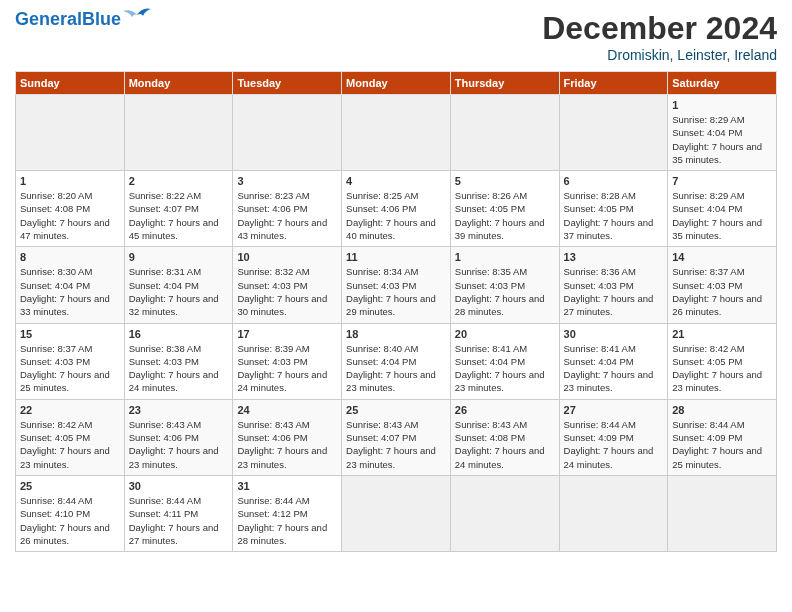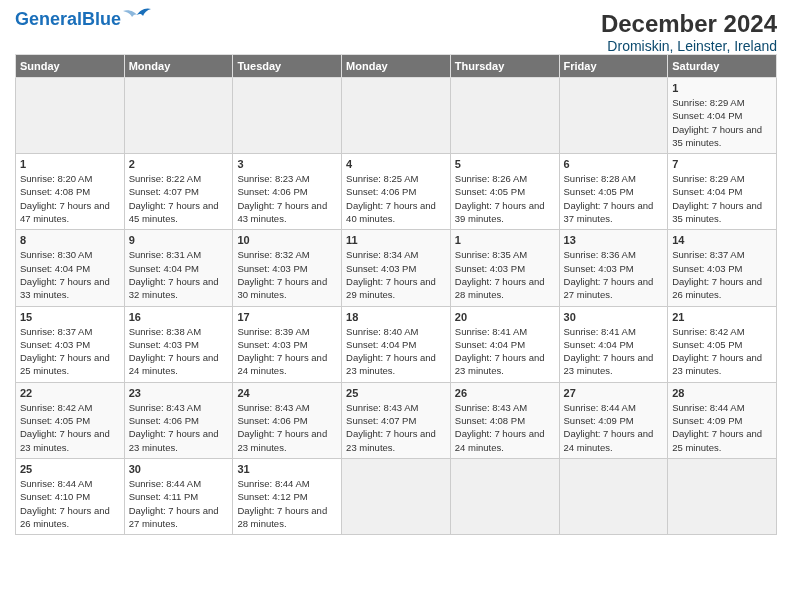--- a/index.html
+++ b/index.html
@@ -12,55 +12,55 @@
     }
     .container {
       width: 792px;
       height: 612px;
       padding: 10px 15px;
     }
     .header {
       display: flex;
       justify-content: space-between;
       align-items: flex-start;
-      margin-bottom: 0;
+      margin-bottom: 8px;
     }
     .logo {
       display: flex;
       flex-direction: column;
       align-items: flex-start;
     }
     .logo-text {
       font-size: 18px;
       font-weight: bold;
       color: #333;
       line-height: 1;
     }
     .logo-text span {
       color: #1a6fba;
     }
     .title-block {
       text-align: right;
     }
     .main-title {
-      font-size: 24px;
+      font-size: 32px;
       font-weight: bold;
       color: #333;
     }
     .subtitle {
       font-size: 14px;
       color: #0c4a6e;
     }
     table {
       width: 100%;
       border-collapse: collapse;
       table-layout: fixed;
     }
     thead tr th {
-      background-color: #737373;
+      background-color: #c2410c;
       color: white;
       font-size: 11px;
       font-weight: bold;
       padding: 5px 4px;
       text-align: left;
       border: 1px solid #ddd;
     }
     tbody tr td {
       border: 1px solid #ccc;
       padding: 4px 4px;

